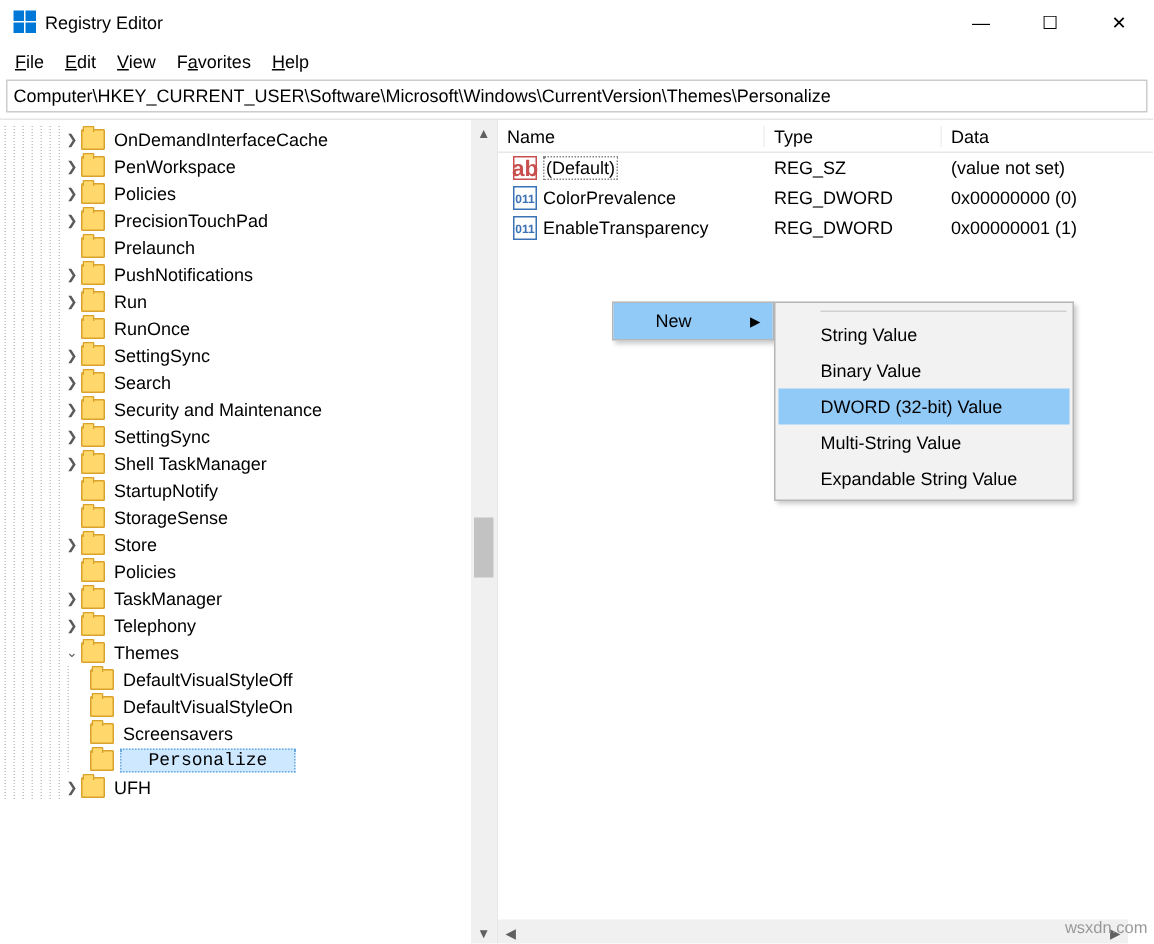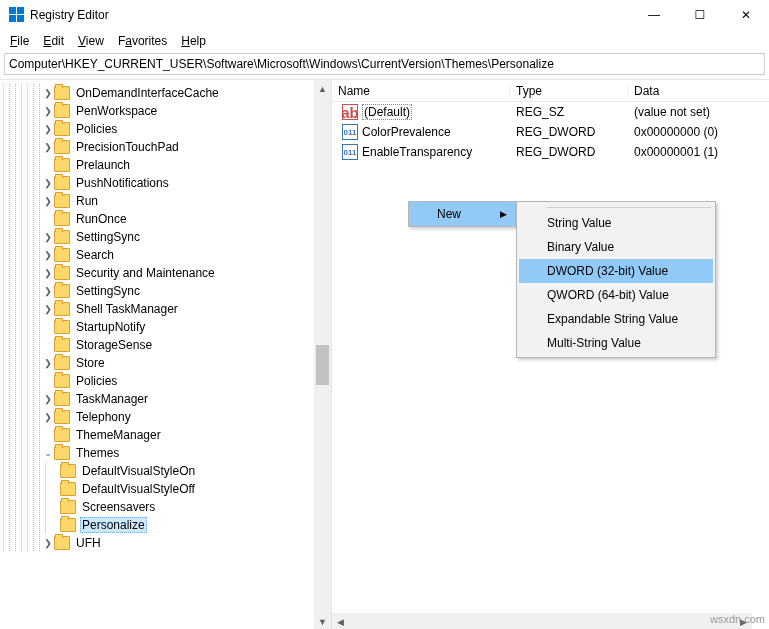--- a/index.html
+++ b/index.html
@@ -13,21 +13,21 @@
   .menubar { height:21px; display:flex; align-items:center; padding:0 4px; gap:2px; }
   .menubar span { padding:2px 6px; }
   .menubar span u { text-decoration:underline; }
   .addrbar { border:1px solid #ccc; margin:2px 4px 4px 4px; padding:3px 4px; }
   .content { display:flex; height:calc(629px - 30px - 21px - 27px); border-top:1px solid #e5e5e5;}
   .tree { width:332px; border-right:1px solid #e5e5e5; overflow:hidden; padding-top:4px; position:relative;}
   .tree-row { display:flex; align-items:center; height:18px; white-space:nowrap; }
   .arrow { width:12px; display:inline-flex; justify-content:center; color:#5a5a5a; font-size:9px;}
   .folder { width:16px; height:14px; background:#ffd76b; border:1px solid #d9a32b; border-radius:1px; margin-right:4px; position:relative;}
   .folder::before{content:"";position:absolute;top:-3px;left:0;width:6px;height:3px;background:#ffd76b;border:1px solid #d9a32b;border-bottom:none;border-radius:1px 1px 0 0;}
-  .tree-row.sel .lbl { background:#cde8ff; border:1px dotted #6aa9e0; padding:0 1px;}
+  .tree-row.sel .lbl { background:#cde8ff; border:1px dotted #6aa9e0; padding:0 18px;font-family:Liberation Mono, monospace;}
   .lbl{padding:0 2px;}
   .dotcol{width:6px;background-image:linear-gradient(#bfbfbf 50%,transparent 50%);background-size:1px 2px;background-repeat:repeat-y;background-position:3px 0;}
   .list { flex:1; position:relative; }
   .list-header{display:flex;border-bottom:1px solid #e8e8e8;height:22px;align-items:center;}
   .col-name{width:178px;padding-left:6px;border-right:1px solid #f0f0f0;}
   .col-type{width:118px;padding-left:6px;border-right:1px solid #f0f0f0;}
   .col-data{flex:1;padding-left:6px;}
   .list-row{display:flex;height:20px;align-items:center;}
   .vicon{width:16px;height:16px;margin:0 4px 0 4px;display:inline-flex;align-items:center;justify-content:center;font-size:15px;font-weight:bold;}
   .vicon.sz{background:#fff;border:1px solid #c94f4f;color:#c94f4f;}
@@ -307,61 +307,49 @@
         <span class="lbl">Telephony</span>
       </div>
       <div class="tree-row">
         <div class="dotcol" style="height:18px"></div>
         <div class="dotcol" style="height:18px"></div>
         <div class="dotcol" style="height:18px"></div>
         <div class="dotcol" style="height:18px"></div>
         <div class="dotcol" style="height:18px"></div>
         <div class="dotcol" style="height:18px"></div>
         <div class="dotcol" style="height:18px"></div>
-        <span class="arrow"></span>
-        <span class="folder"></span>
-        <span class="lbl">ThemeManager</span>
-      </div>
-      <div class="tree-row">
-        <div class="dotcol" style="height:18px"></div>
-        <div class="dotcol" style="height:18px"></div>
-        <div class="dotcol" style="height:18px"></div>
-        <div class="dotcol" style="height:18px"></div>
-        <div class="dotcol" style="height:18px"></div>
-        <div class="dotcol" style="height:18px"></div>
-        <div class="dotcol" style="height:18px"></div>
         <span class="arrow">⌄</span>
         <span class="folder"></span>
         <span class="lbl">Themes</span>
       </div>
       <div class="tree-row">
         <div class="dotcol" style="height:18px"></div>
         <div class="dotcol" style="height:18px"></div>
         <div class="dotcol" style="height:18px"></div>
         <div class="dotcol" style="height:18px"></div>
         <div class="dotcol" style="height:18px"></div>
         <div class="dotcol" style="height:18px"></div>
         <div class="dotcol" style="height:18px"></div>
         <div class="dotcol" style="height:18px"></div>
         <span class="arrow"></span>
         <span class="folder"></span>
+        <span class="lbl">DefaultVisualStyleOff</span>
+      </div>
+      <div class="tree-row">
+        <div class="dotcol" style="height:18px"></div>
+        <div class="dotcol" style="height:18px"></div>
+        <div class="dotcol" style="height:18px"></div>
+        <div class="dotcol" style="height:18px"></div>
+        <div class="dotcol" style="height:18px"></div>
+        <div class="dotcol" style="height:18px"></div>
+        <div class="dotcol" style="height:18px"></div>
+        <div class="dotcol" style="height:18px"></div>
+        <span class="arrow"></span>
+        <span class="folder"></span>
         <span class="lbl">DefaultVisualStyleOn</span>
-      </div>
-      <div class="tree-row">
-        <div class="dotcol" style="height:18px"></div>
-        <div class="dotcol" style="height:18px"></div>
-        <div class="dotcol" style="height:18px"></div>
-        <div class="dotcol" style="height:18px"></div>
-        <div class="dotcol" style="height:18px"></div>
-        <div class="dotcol" style="height:18px"></div>
-        <div class="dotcol" style="height:18px"></div>
-        <div class="dotcol" style="height:18px"></div>
-        <span class="arrow"></span>
-        <span class="folder"></span>
-        <span class="lbl">DefaultVisualStyleOff</span>
       </div>
       <div class="tree-row">
         <div class="dotcol" style="height:18px"></div>
         <div class="dotcol" style="height:18px"></div>
         <div class="dotcol" style="height:18px"></div>
         <div class="dotcol" style="height:18px"></div>
         <div class="dotcol" style="height:18px"></div>
         <div class="dotcol" style="height:18px"></div>
         <div class="dotcol" style="height:18px"></div>
         <div class="dotcol" style="height:18px"></div>
@@ -439,23 +427,22 @@
       <div class="item">
         <span>New</span>
         <span class="arrow-r">▶</span>
       </div>
     </div>
     <div class="ctxmenu ctx2" id="ctx2">
         <div class="sep"></div>
         <div class="mitem">String Value</div>
         <div class="mitem">Binary Value</div>
         <div class="mitem hov">DWORD (32-bit) Value</div>
-        <div class="mitem">QWORD (64-bit) Value</div>
+        <div class="mitem">Multi-String Value</div>
         <div class="mitem">Expandable String Value</div>
-        <div class="mitem">Multi-String Value</div>
       </div>
 
     <div class="scrollbar-h">
       <div class="sbtn" style="left:0">◀</div>
       <div class="sbtn" style="right:0">▶</div>
     </div>
   </div>
 </div>
 <div class="watermark">wsxdn.com</div>
 

